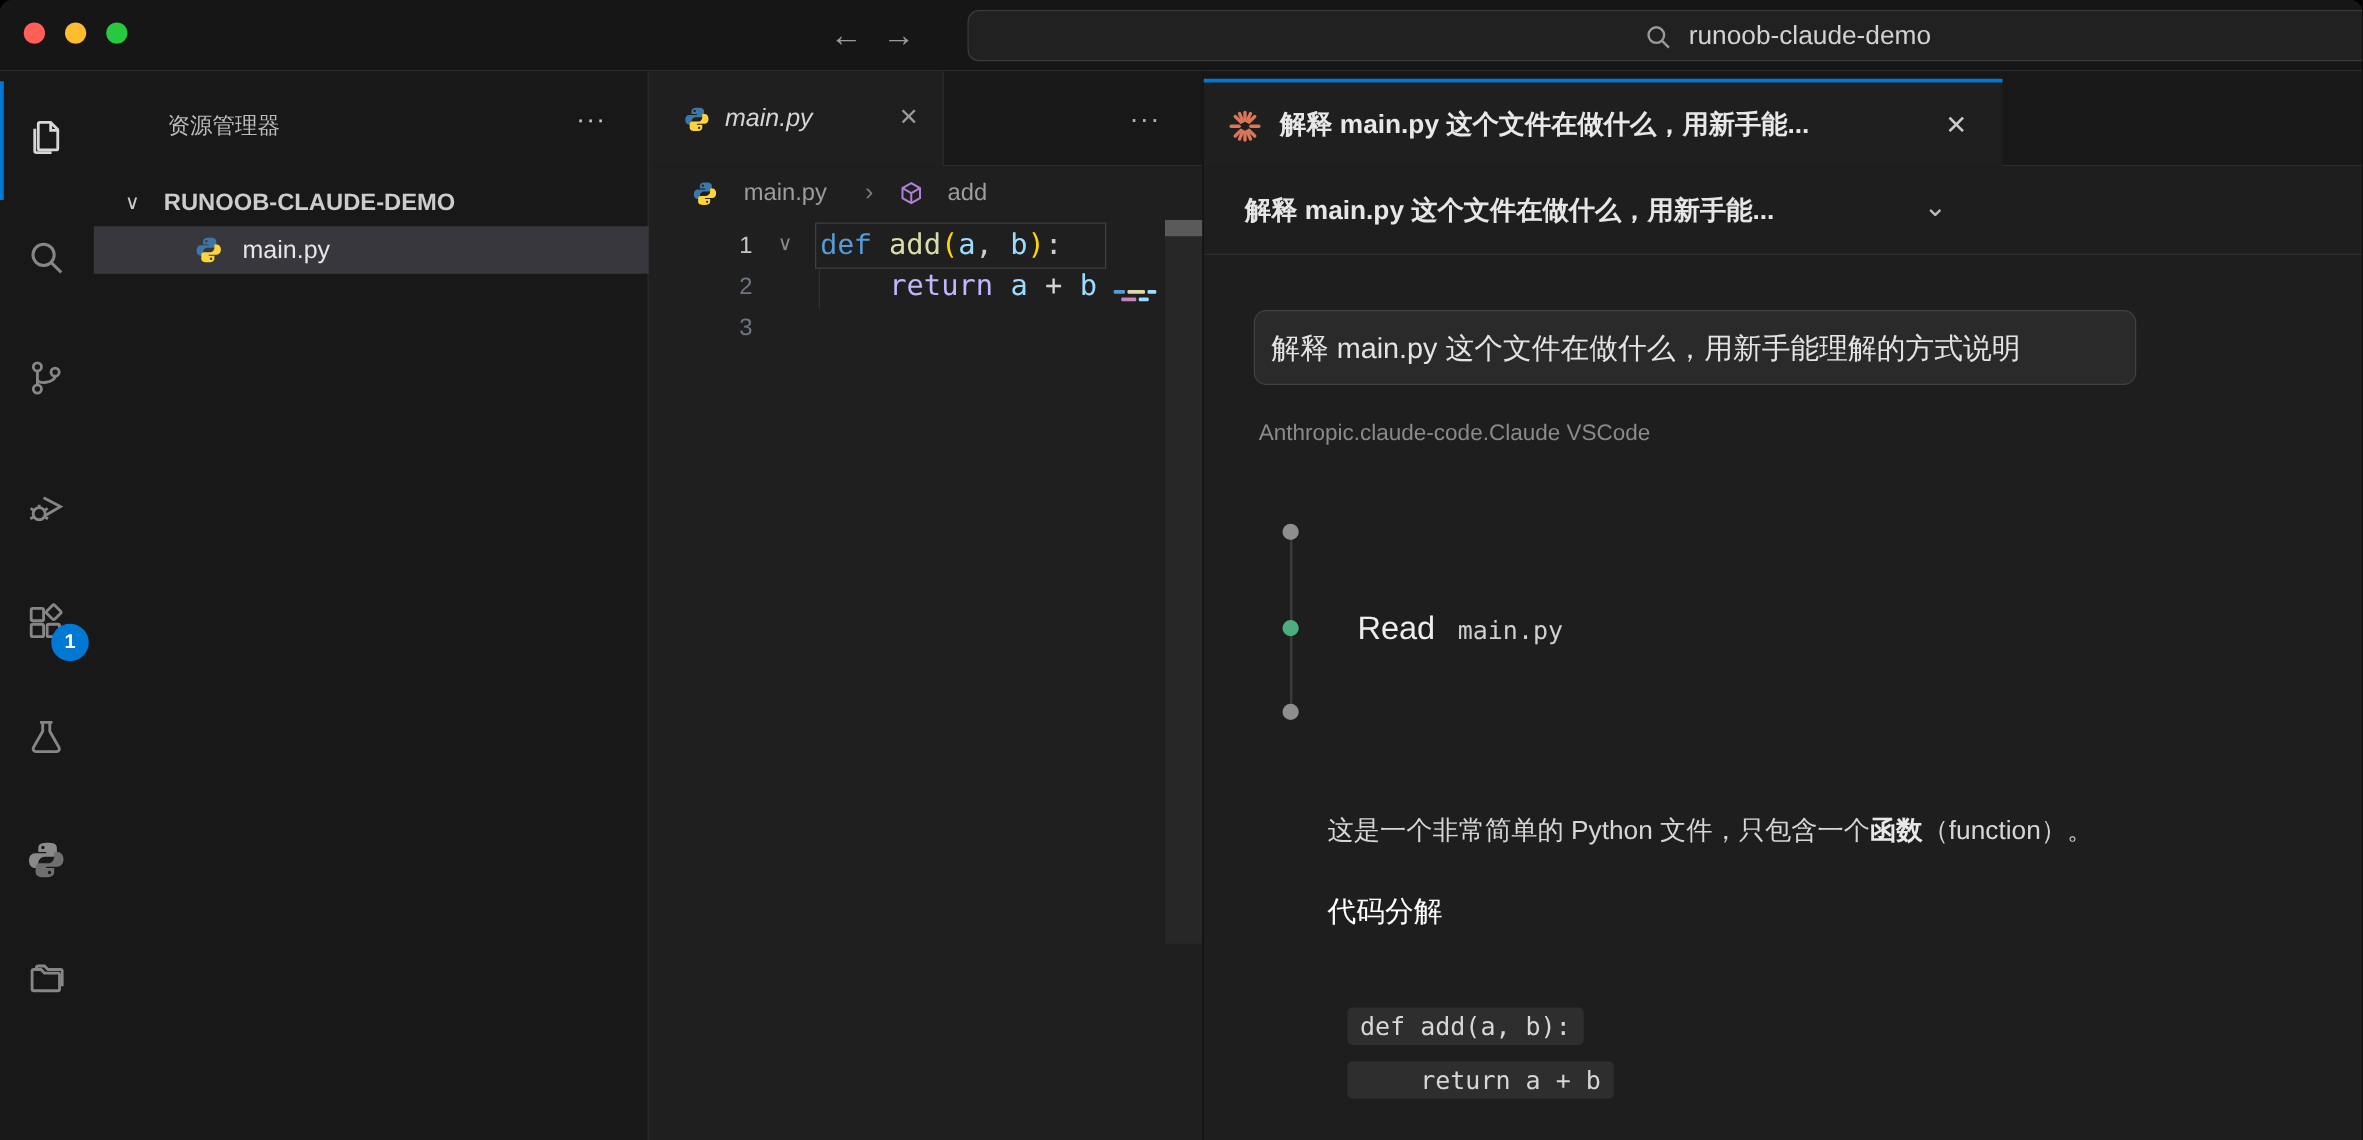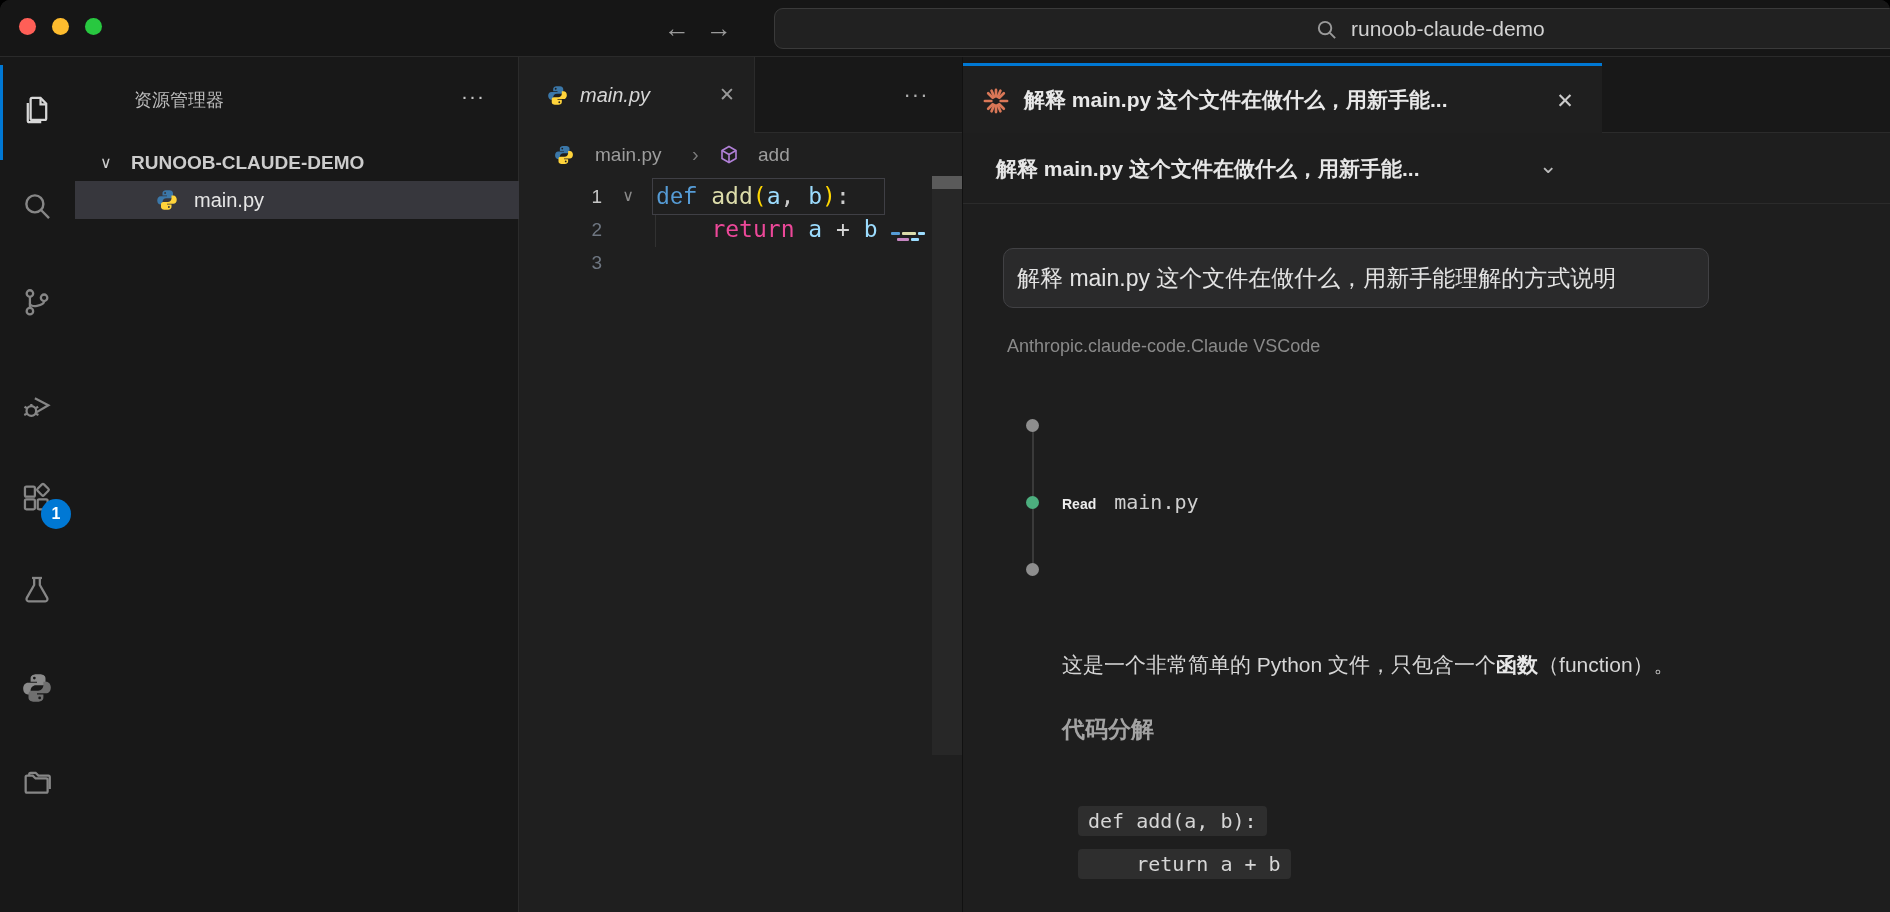--- a/index.html
+++ b/index.html
@@ -80,21 +80,21 @@
 
   .gutter-num { position:absolute; left:40px; width:42px; height:33px; line-height:33px;
                 text-align:right; font-size:19px; color:#6e7681; }
   .code-line { position:absolute; left:136px; height:33px; line-height:33px; font-size:23px;
                white-space:pre; }
   #fold1 { position:absolute; left:96px; top:123px; width:24px; height:33px; line-height:31px;
            color:#8a8a8a; font-size:16px; text-align:center; }
   #curline { position:absolute; left:132px; top:121px; width:233px; height:37px;
              border:1px solid #3f3f45; }
   #indent-guide { position:absolute; left:135px; top:158px; width:1px; height:32px; background:#313131; }
-  .tok-kw { color:#569cd6;font-family:Liberation Mono, monospace; } .tok-ctrl { color:#ec4899;text-align:right; } .tok-fn { color:#dcdcaa; }
+  .tok-kw { color:#569cd6;font-family:Liberation Mono, monospace; } .tok-ctrl { color:#c4b5fd;text-align:right; } .tok-fn { color:#dcdcaa; }
   .tok-var { color:#9cdcfe; } .tok-brk { color:#ffd700; } .tok-pln { color:#cccccc; }
   .tok-op { color:#d4d4d4; }
 
   #minimap { position:absolute; left:366px; top:76px; width:46px; height:700px; }
   .mm-dash { position:absolute; height:3px; border-radius:1px; }
   #ed-scrollbar { position:absolute; left:412px; top:119px; width:30px; height:579px; background:#272727; }
   #ed-scroll-thumb { position:absolute; left:0; top:0; width:30px; height:13px; background:#5a5a5a; }
 
   
   #panel { position:absolute; left:962px; top:57px; width:928px; height:855px;
@@ -119,29 +119,29 @@
                background:#2a2a2b; border:1px solid #414144; border-radius:10px; }
   #cp-bubble-text { position:absolute; left:13px; top:0; height:58px; line-height:58px;
                     font-size:23px; color:#e3e3e3; white-space:nowrap; }
   #cp-source { position:absolute; left:44px; top:279px; font-size:18px; color:#8a8a8a; }
   #cp-connector { position:absolute; left:69px; top:369px; width:2px; height:144px; background:#3a3a3a; }
   .cp-dot { position:absolute; left:63px; width:13px; height:13px; border-radius:50%; background:#8e8e8e; }
   #cp-dot1 { top:362px; } #cp-dot2 { top:439px; background:#4cae7e; } #cp-dot3 { top:506px; }
   #cp-step1 { position:absolute; left:99px; top:354px; height:29px; line-height:29px;
               font-size:21px; color:#d6d6d6; }
   #cp-read { position:absolute; left:99px; top:431px; height:29px; line-height:29px; }
-  #cp-read-label { font-size:14px; font-weight:bold; color:#ededed; }
+  #cp-read-label { font-size:26px; font-weight:normal; color:#ededed;margin-left:24px; }
   #cp-read-file { font-size:20px; color:#d0d0d0; margin-left:18px; }
   #cp-h1 { position:absolute; left:99px; top:508px; height:40px; line-height:40px;
            font-size:32px; font-weight:bold; color:#ececec; }
   #cp-para { position:absolute; left:99px; top:593px; height:30px; line-height:30px;
              font-size:21px; color:#d6d6d6; }
   #cp-para b { color:#e8e8e8; }
   #cp-h2 { position:absolute; left:99px; top:657px; height:31px; line-height:31px;
-           font-size:23px; font-weight:bold; color:#a3a3a3; }
+           font-size:23px; font-weight:normal; color:#ffffff; }
   .cp-code { position:absolute; left:115px; height:30px; line-height:30px; padding:0 10px;
              background:#2e2e2e; border-radius:4px; font-size:20px; color:#d6d6d6; white-space:pre; }
   #cp-code1 { top:749px; } #cp-code2 { top:792px; }
 </style>
 </head>
 <body>
 
 <div id="window">
 
   <div id="titlebar">

